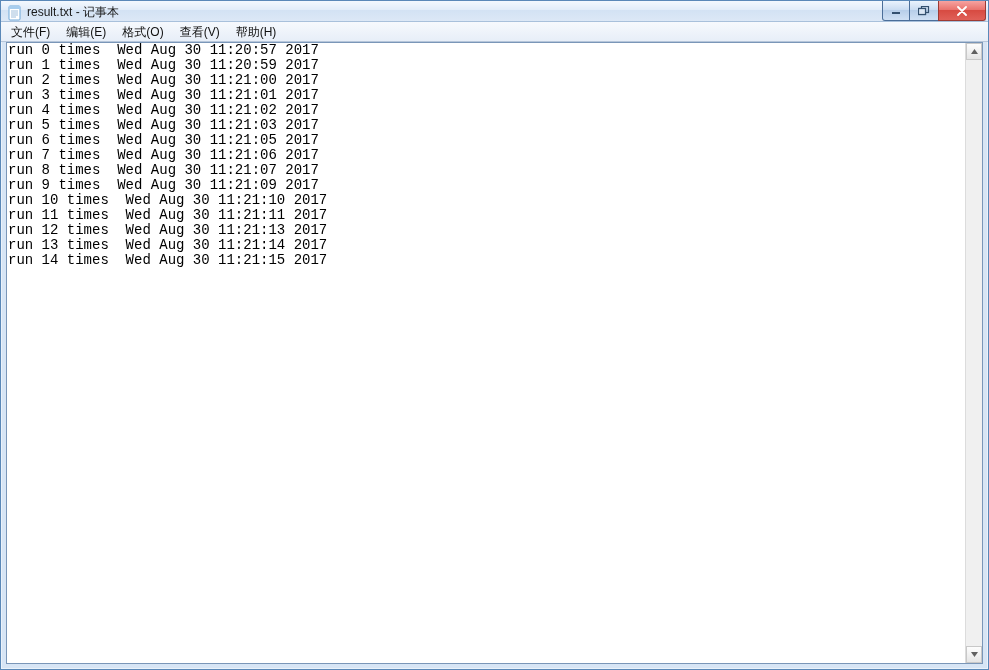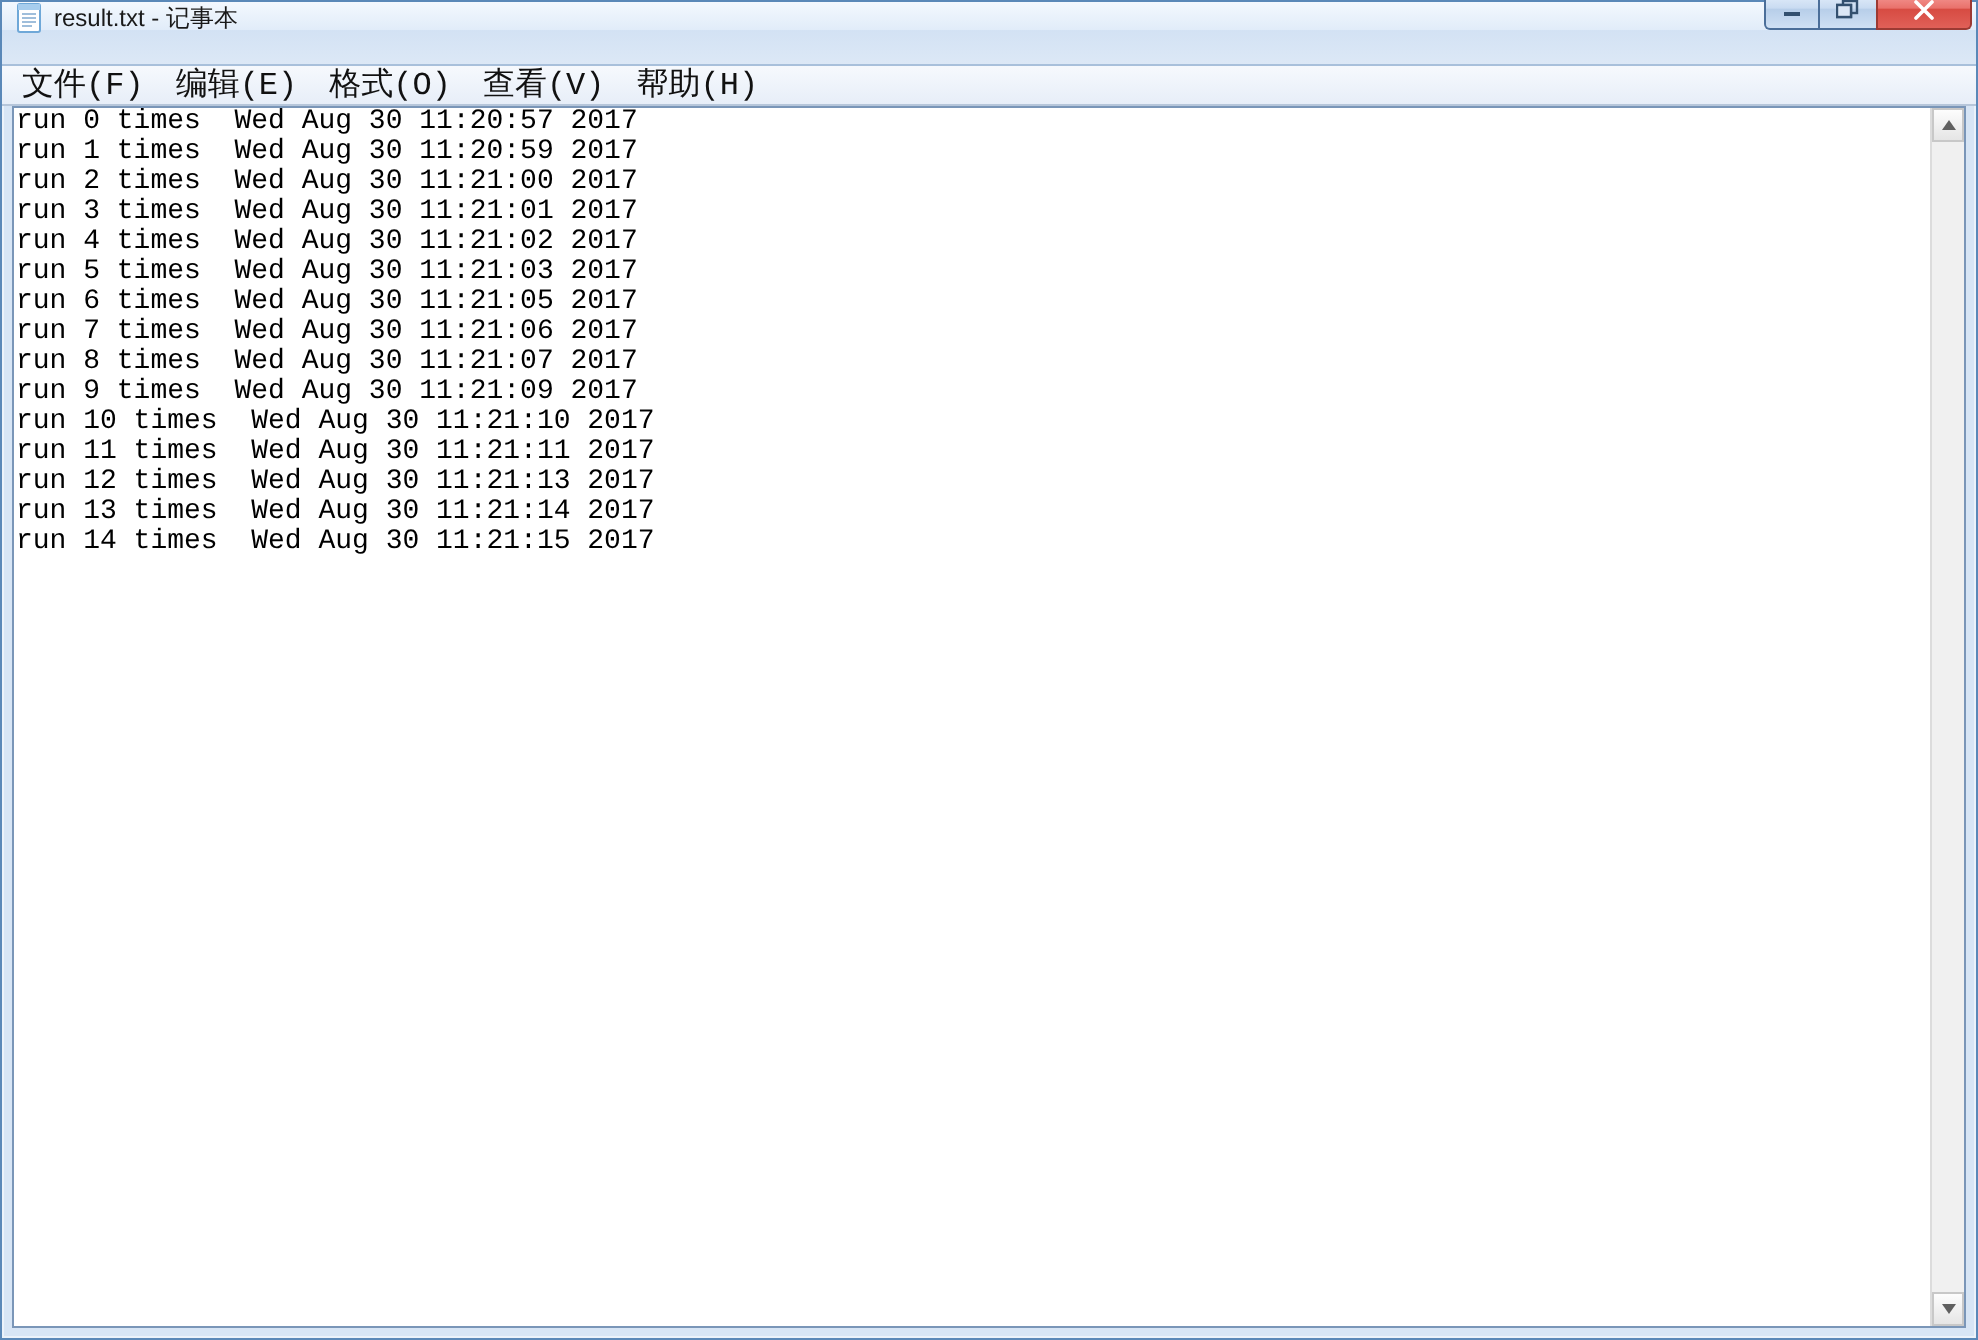--- a/index.html
+++ b/index.html
@@ -16,25 +16,25 @@
   .window {
     width: 989px;
     height: 670px;
     border: 1px solid #5a88b8;
     background: linear-gradient(to bottom, #eaf2fb 0%, #d7e5f5 40px, #d7e5f5 100%);
     display: flex;
     flex-direction: column;
     box-shadow: inset 0 0 0 1px rgba(255,255,255,0.5);
   }
   .titlebar {
-    height: 32px;
+    height: 21px;
     background: linear-gradient(to bottom, #f3f8fe 0%, #e1ecf9 45%, #d3e2f4 46%, #dce8f6 100%);
     border-bottom: 1px solid #a8c0db;
     display: flex;
-    align-items: flex-start;
+    align-items: flex-end;
     padding: 0 2px 0 6px;
     position: relative;
   }
   .titlebar .app-icon {
     width: 16px;
     height: 16px;
     margin-right: 4px;
     display: inline-flex;
     align-items: center;
     justify-content: center;
@@ -79,25 +79,24 @@
     height: 20px;
     background: linear-gradient(to bottom, #f6f9fd 0%, #e7eef8 100%);
     border-bottom: 1px solid #b6c6da;
     display: flex;
     align-items: center;
     padding: 0 2px;
   }
   .menu-item {
     padding: 1px 8px;
     color: #111;
-    font-size: 16px;
+    font-size: 12px;
     cursor: default;
     line-height: 17px;
     height: 18px;
-    font-family: Liberation Mono, monospace;
   }
   .client-area {
     flex: 1 1 auto;
     margin: 0 5px 5px 5px;
     border: 1px solid #7a96b8;
     background: #ffffff;
     position: relative;
     display: flex;
   }
   .text-content {

